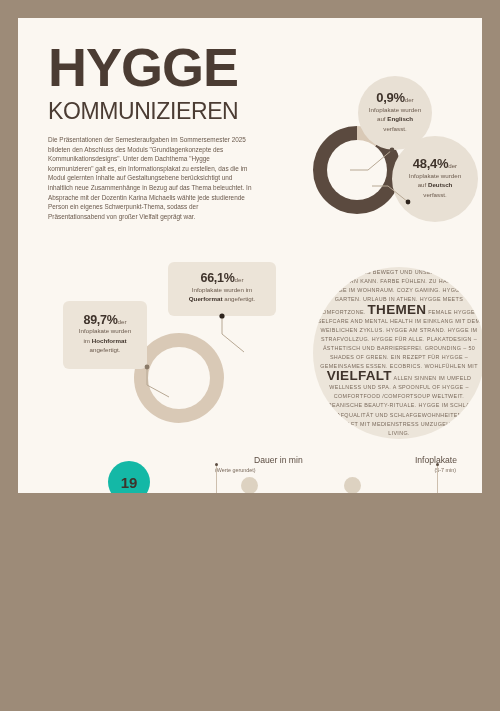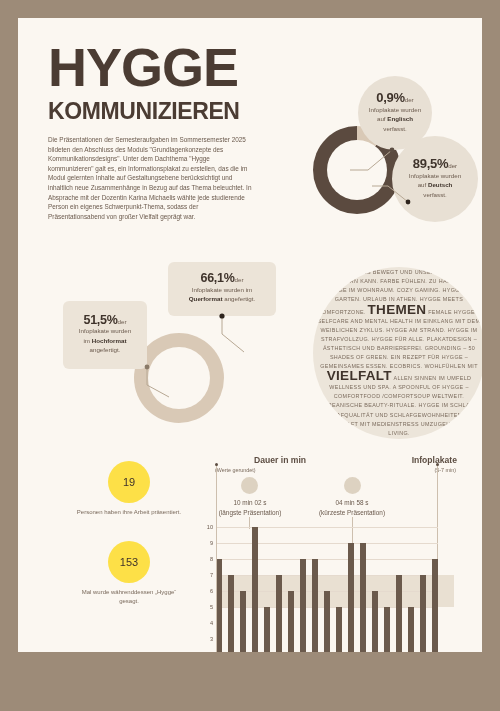--- a/index.html
+++ b/index.html
@@ -5,37 +5,37 @@
   html,body{margin:0;padding:0;}
   body{
     width:500px;height:711px;
     background:#9d8b78;
     font-family:"Liberation Sans", sans-serif;
     overflow:hidden;
   }
   .poster{
     position:absolute;
     left:18px;top:18px;
-    width:464px;height:634px;
+    width:464px;height:475px;
     background:#fbf7f1;
     overflow:hidden;
   }
 
   
   .hdr{position:absolute;left:30px;top:22px;width:270px;}
   .title{
     font-weight:bold;
     font-size:54px;
     line-height:54px;
     letter-spacing:-1px;
     color:#4b3c33;
     margin:0;
   }
   .subtitle{
-    font-weight:bold;
+    font-weight:normal;
     font-size:23px;
     line-height:26px;
     letter-spacing:-0.4px;
     color:#4b3c33;
     margin:4px 0 0 0;
   }
   .intro{
     position:absolute;left:30px;top:117px;width:204px;
     font-size:6.4px;line-height:9.6px;
     color:#6a594c;
@@ -107,36 +107,36 @@
   }
   #wordcloud .big{
     font-size:13.5px;font-weight:bold;color:#3f332b;
     letter-spacing:0.3px;
   }
 
   
   .stat{position:absolute;width:112px;text-align:center;}
   .stat .circ{
     width:42px;height:42px;border-radius:50%;
-    background:#fde047;margin:0 auto;
+    background:#14b8a6;margin:0 auto;
     display:flex;align-items:center;justify-content:center;
-    font-size:11px;font-weight:normal;color:#3f332b;
+    font-size:15px;font-weight:bold;color:#3f332b;
   }
   .stat .cap{
     margin-top:5px;
     font-size:6px;line-height:9px;color:#7a6a5c;
   }
   #stat-1{left:55px;top:443px;}
   #stat-2{left:55px;top:523px;}
   #stat-3{left:55px;top:605px;}
 
   
   #chart{position:absolute;left:178px;top:437px;width:262px;height:250px;}
   .axis-title{
-    position:absolute;font-size:8.6px;color:#5c4d42;font-weight:bold;padding-left:40px;
+    position:absolute;font-size:8.6px;color:#5c4d42;font-weight:normal;padding-left:40px;
   }
   .axis-sub{position:absolute;font-size:5.4px;color:#7a6a5c;}
   .plot{
     position:absolute;left:20px;top:72px;
     width:222px;height:160px;
   }
   .gridline{position:absolute;left:0;width:100%;height:1px;background:#e5dace;}
   .ytick{
     position:absolute;right:100%;margin-right:3px;
     font-size:5.6px;color:#6a594c;transform:translateY(-50%);
@@ -176,21 +176,21 @@
   </div>
 
   <div class="bubble" id="bub-en">
     <div class="pct"><span>0,9%</span><small>der</small></div>
     <div>Infoplakate wurden</div>
     <div><span>auf </span><b>Englisch</b></div>
     <div>verfasst.</div>
   </div>
 
   <div class="bubble" id="bub-de">
-    <div class="pct"><span>89,5%</span><small>der</small></div>
+    <div class="pct"><span>48,4%</span><small>der</small></div>
     <div>Infoplakate wurden</div>
     <div><span>auf </span><b>Deutsch</b></div>
     <div>verfasst.</div>
   </div>
 
   <div class="conn" style="left:330px;top:128px;">
     <svg width="60" height="26">
         <polyline points="2,24 20,24 44,4" fill="none" stroke="#b7a894" stroke-width="1"></polyline>
         <circle cx="44" cy="4" r="2.4" fill="#5c4d42"></circle>
       </svg>
@@ -200,21 +200,21 @@
         <polyline points="2,2 18,2 38,18" fill="none" stroke="#b7a894" stroke-width="1"></polyline>
         <circle cx="38" cy="18" r="2.4" fill="#2e241d"></circle>
       </svg>
   </div>
 
   <div class="donut" id="donut-format" style="background: conic-gradient(rgb(217, 201, 182) 325deg, rgb(217, 201, 182) 419.68deg, rgb(91, 74, 63) 419.68deg, rgb(91, 74, 63) 685deg);">
     <div class="hole"></div>
   </div>
 
   <div class="card" id="card-hoch">
-    <div class="pct"><span>51,5%</span><small>der</small></div>
+    <div class="pct"><span>89,7%</span><small>der</small></div>
     <div>Infoplakate wurden</div>
     <div><span>im </span><b>Hochformat</b></div>
     <div>angefertigt.</div>
   </div>
 
   <div class="card" id="card-quer">
     <div class="pct"><span>66,1%</span><small>der</small></div>
     <div>Infoplakate wurden im</div>
     <div><b>Querformat</b><span> angefertigt.</span></div>
   </div>

